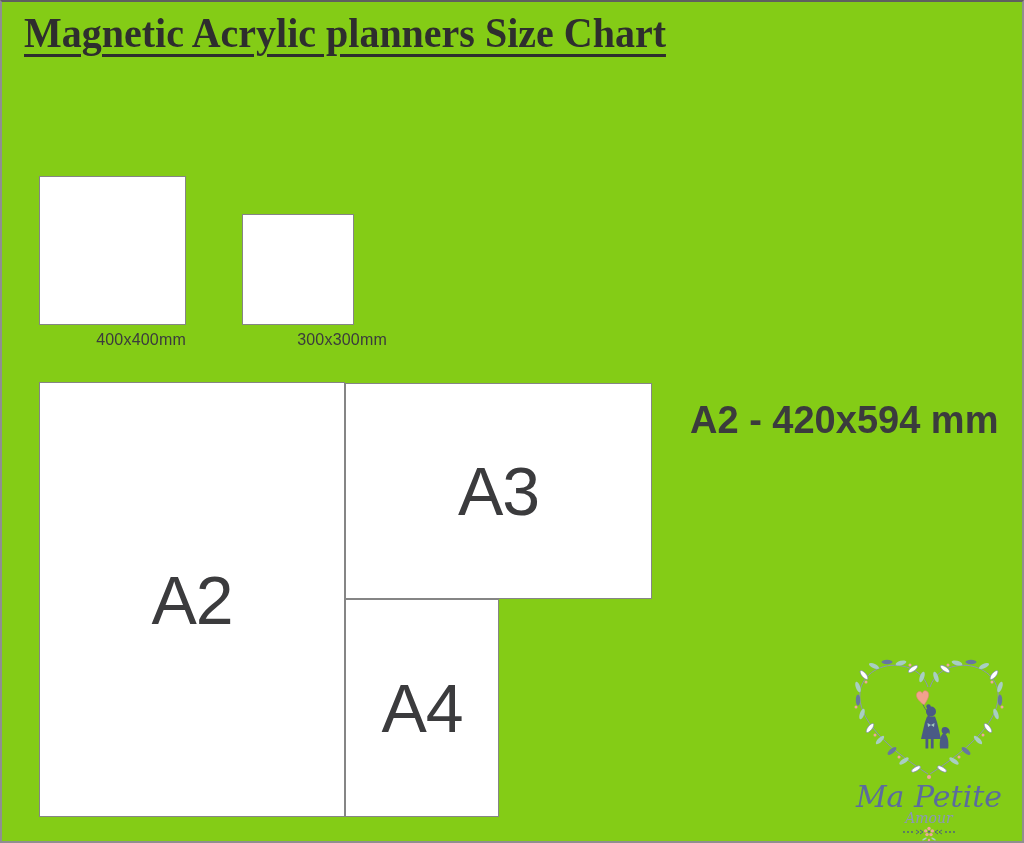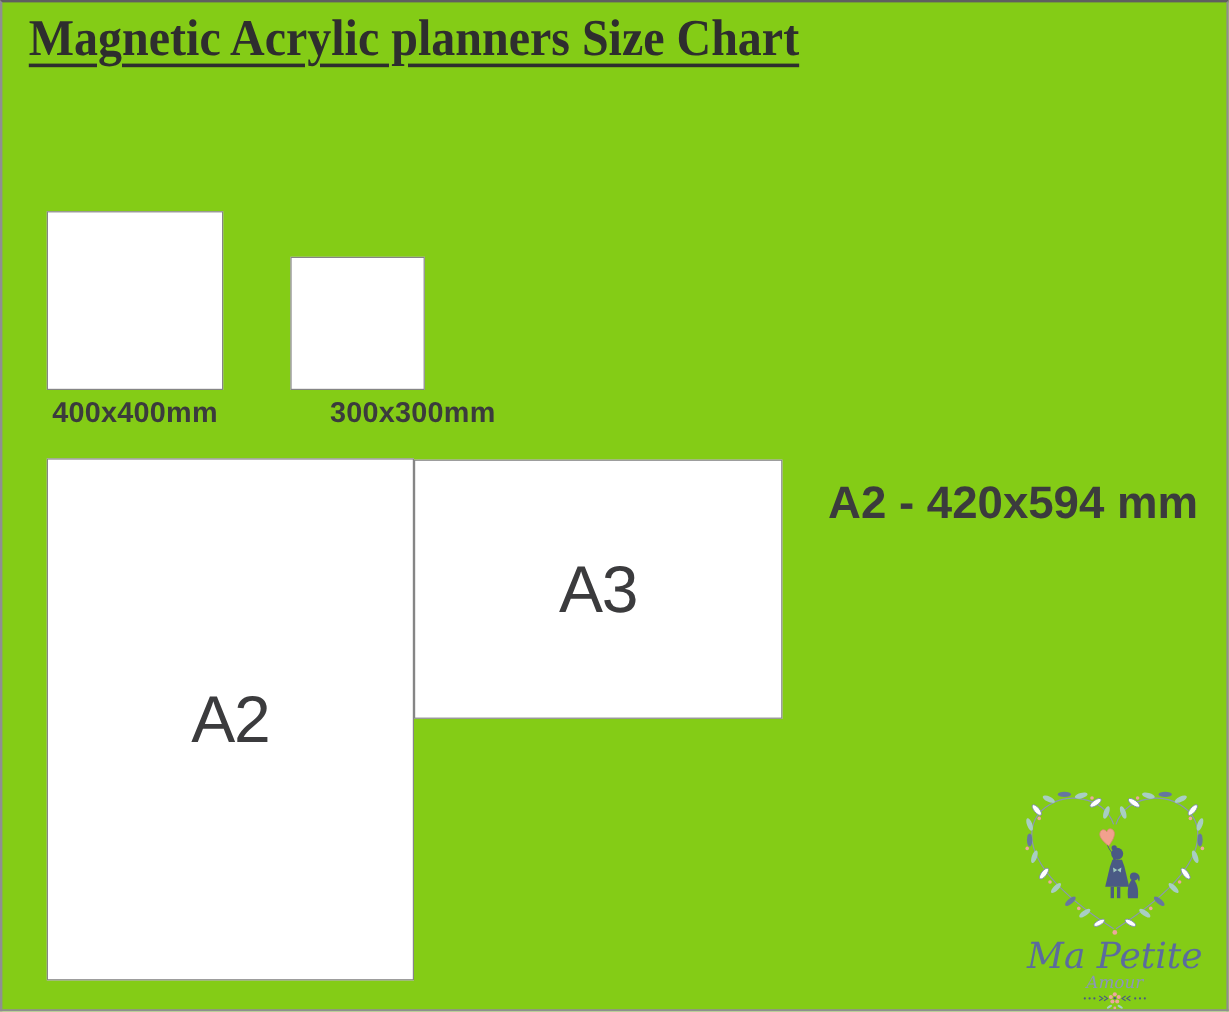--- a/index.html
+++ b/index.html
@@ -15,25 +15,25 @@
     font-size:43px;color:#2e2e2e;
     transform:scaleX(0.93);transform-origin:left top;
     text-decoration:underline;text-decoration-thickness:3px;text-underline-offset:7px;
   }
   .rect{
     position:absolute;box-sizing:border-box;background:#ffffff;
     border:1.5px solid #858585;
     display:flex;align-items:center;justify-content:center;
   }
   .sq-label{
-    position:absolute;top:329px;text-align:center;
-    font-size:24px;color:#3b3b3d;letter-spacing:0.2px;font-weight:bold;
+    position:absolute;top:329px;text-align:right;
+    font-size:16px;color:#3b3b3d;letter-spacing:0.2px;
   }
   .paper-label{
-    font-size:55px;color:#3b3b3d;letter-spacing:-1px;line-height:1;
+    font-size:68px;color:#3b3b3d;letter-spacing:-1px;line-height:1;
     user-select:none;
   }
   .size-legend{
     position:absolute;left:688px;top:396px;
     font-size:38px;line-height:45px;color:#3b3b3d;white-space:nowrap;font-weight:bold;
   }
   .logo{position:absolute;left:842px;top:645px;width:170px;height:200px;}
   
   #sq400{left:37px;top:174px;width:147px;height:149px;}
   #sq300{left:240px;top:212px;width:112px;height:111px;}
@@ -53,20 +53,23 @@
   <div class="rect" id="sq400"></div>
   <div class="rect" id="sq300"></div>
   <div class="sq-label" id="lab400">400x400mm</div>
   <div class="sq-label" id="lab300">300x300mm</div>
 
   <div class="rect" id="a2">
     <span class="paper-label">A2</span>
   </div>
   <div class="rect" id="a3">
     <span class="paper-label">A3</span>
+  </div>
+  <div class="rect" id="a4">
+    <span class="paper-label">A4</span>
   </div>
 
   <div class="size-legend">
     <div>A2 - 420x594 mm</div>
   </div>
 
   <div class="logo">
     <svg viewBox="0 0 170 200" width="170" height="200">
 
       <g>

